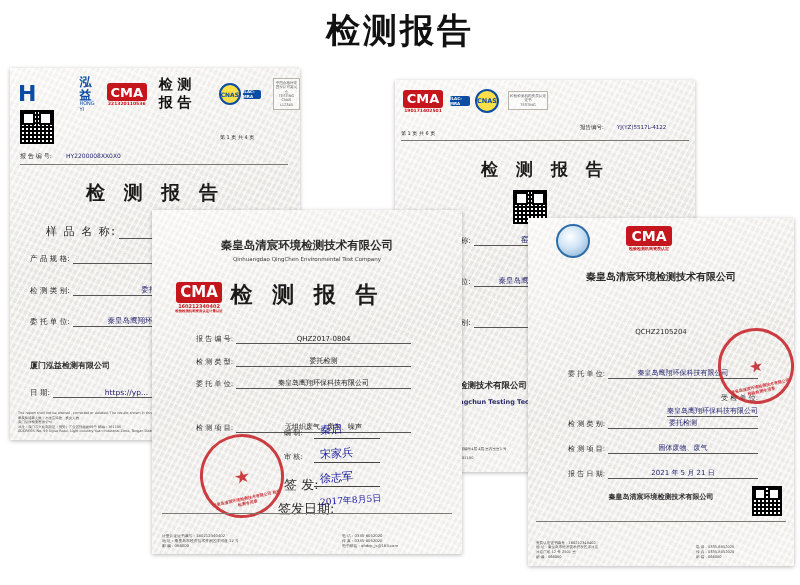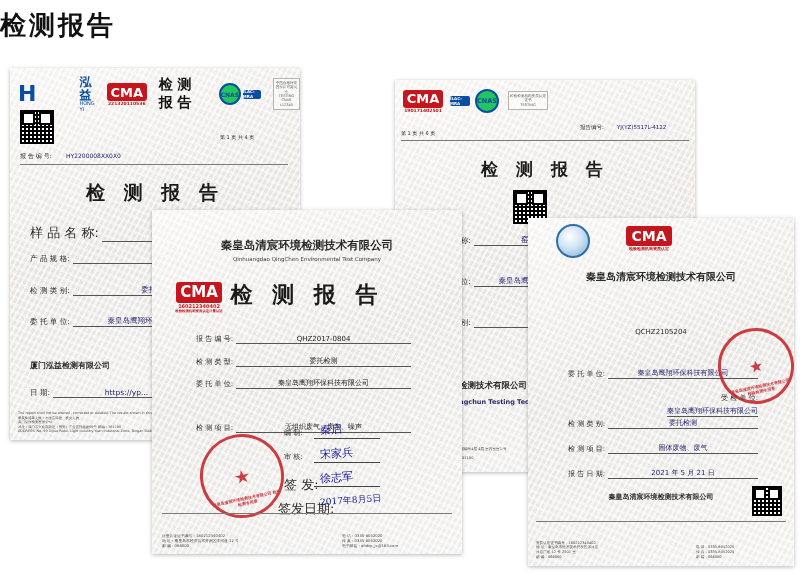--- a/index.html
+++ b/index.html
@@ -13,22 +13,22 @@
     position: relative;
     overflow: hidden;
     font-family: "DejaVu Sans", "Liberation Sans", sans-serif;
     color: #222;
   }
   .page-title {
     position: absolute;
     top: 8px;
     left: 0;
     width: 800px;
-    text-align: left;
-    font-size: 26px;
+    text-align: center;
+    font-size: 34px;
     font-weight: bold;
     letter-spacing: 3px;
     color: #111;
   }
 
   
   .doc {
     position: absolute;
     background: #f4f3f0;
     box-shadow: 0 1px 4px rgba(0,0,0,0.28);
@@ -93,21 +93,21 @@
     line-height: 1;
   }
   .cnas {
     display: inline-flex;
     align-items: center;
     justify-content: center;
     border: 2px solid #0b4da2;
     border-radius: 50%;
     color: #0b4da2;
     font-weight: bold;
-    background: #22c55e;
+    background: #fde047;
     box-sizing: border-box;
     text-align: center;
   }
   .mra {
     background: #0b4da2;
     color: #fff;
     border-radius: 2px;
     font-weight: bold;
     display: inline-flex;
     align-items: center;
@@ -256,21 +256,21 @@
 
   <div class="qr" style="position:absolute; left:10px; top:42px; width:34px; height:34px;"></div>
   <div class="txt" style="left:210px; top:66px; font-size:5px;">第 1 页 共 4 页</div>
 
   <div class="txt" style="left:10px; top:84px; font-size:6px;">报 告 编 号:</div>
   <div class="txt" style="left:56px; top:84px; font-size:6px; color:#1b1b6b;">HY2200008XX0X0</div>
   <div class="hline" style="left:10px; top:96px; width:268px;"></div>
 
   <div class="title-cn" style="top:112px; font-size:19px;">检 测 报 告</div>
 
-  <div class="field" style="left:20px; top:155px; width:210px; font-size:13px;">
+  <div class="field" style="left:36px; top:155px; width:210px; font-size:11px;font-family:Liberation Mono, monospace;">
     <span class="lbl">样 品 名 称:</span>
     <span class="val">有机肥</span>
   </div>
   <div class="field" style="left:20px; top:186px; width:210px; font-size:7.5px;">
     <span class="lbl">产 品 规 格:</span>
     <span class="val">/</span>
   </div>
   <div class="field" style="left:20px; top:217px; width:210px; font-size:7.5px;">
     <span class="lbl">检 测 类 别:</span>
     <span class="val">委托检验</span>

